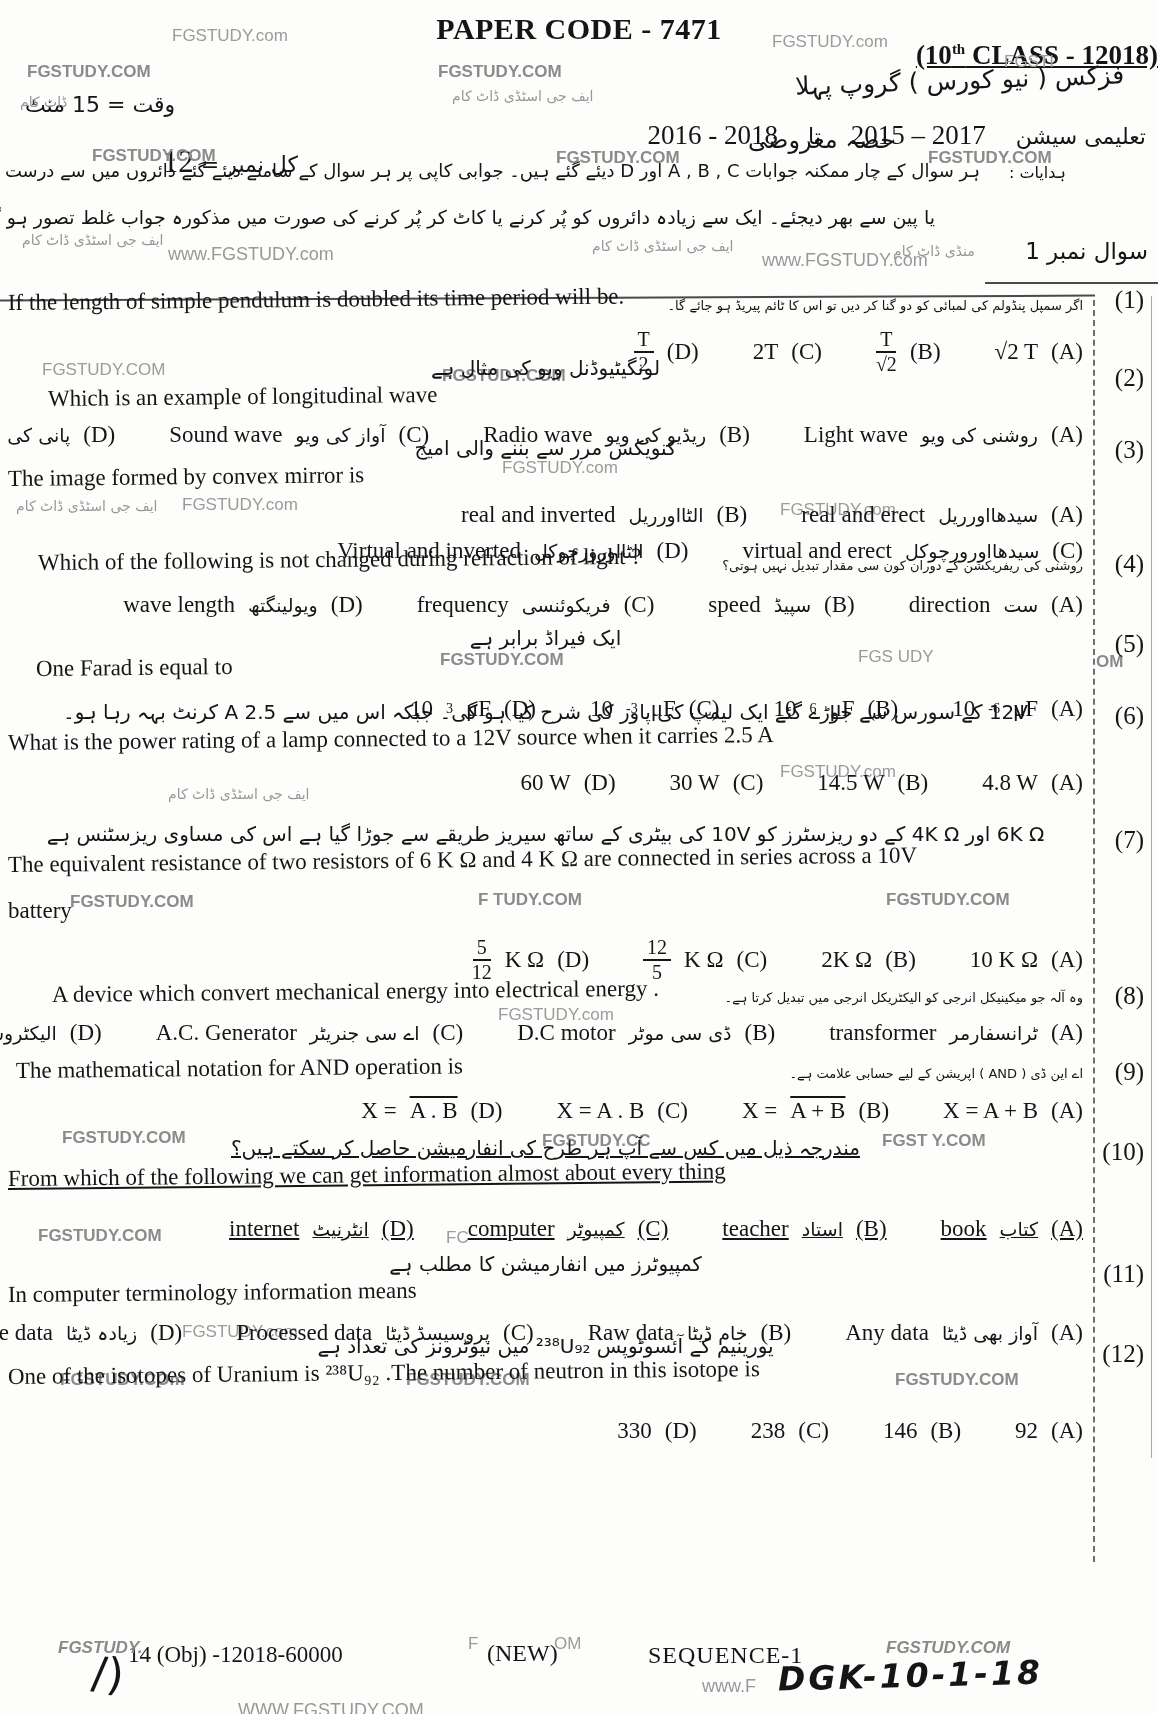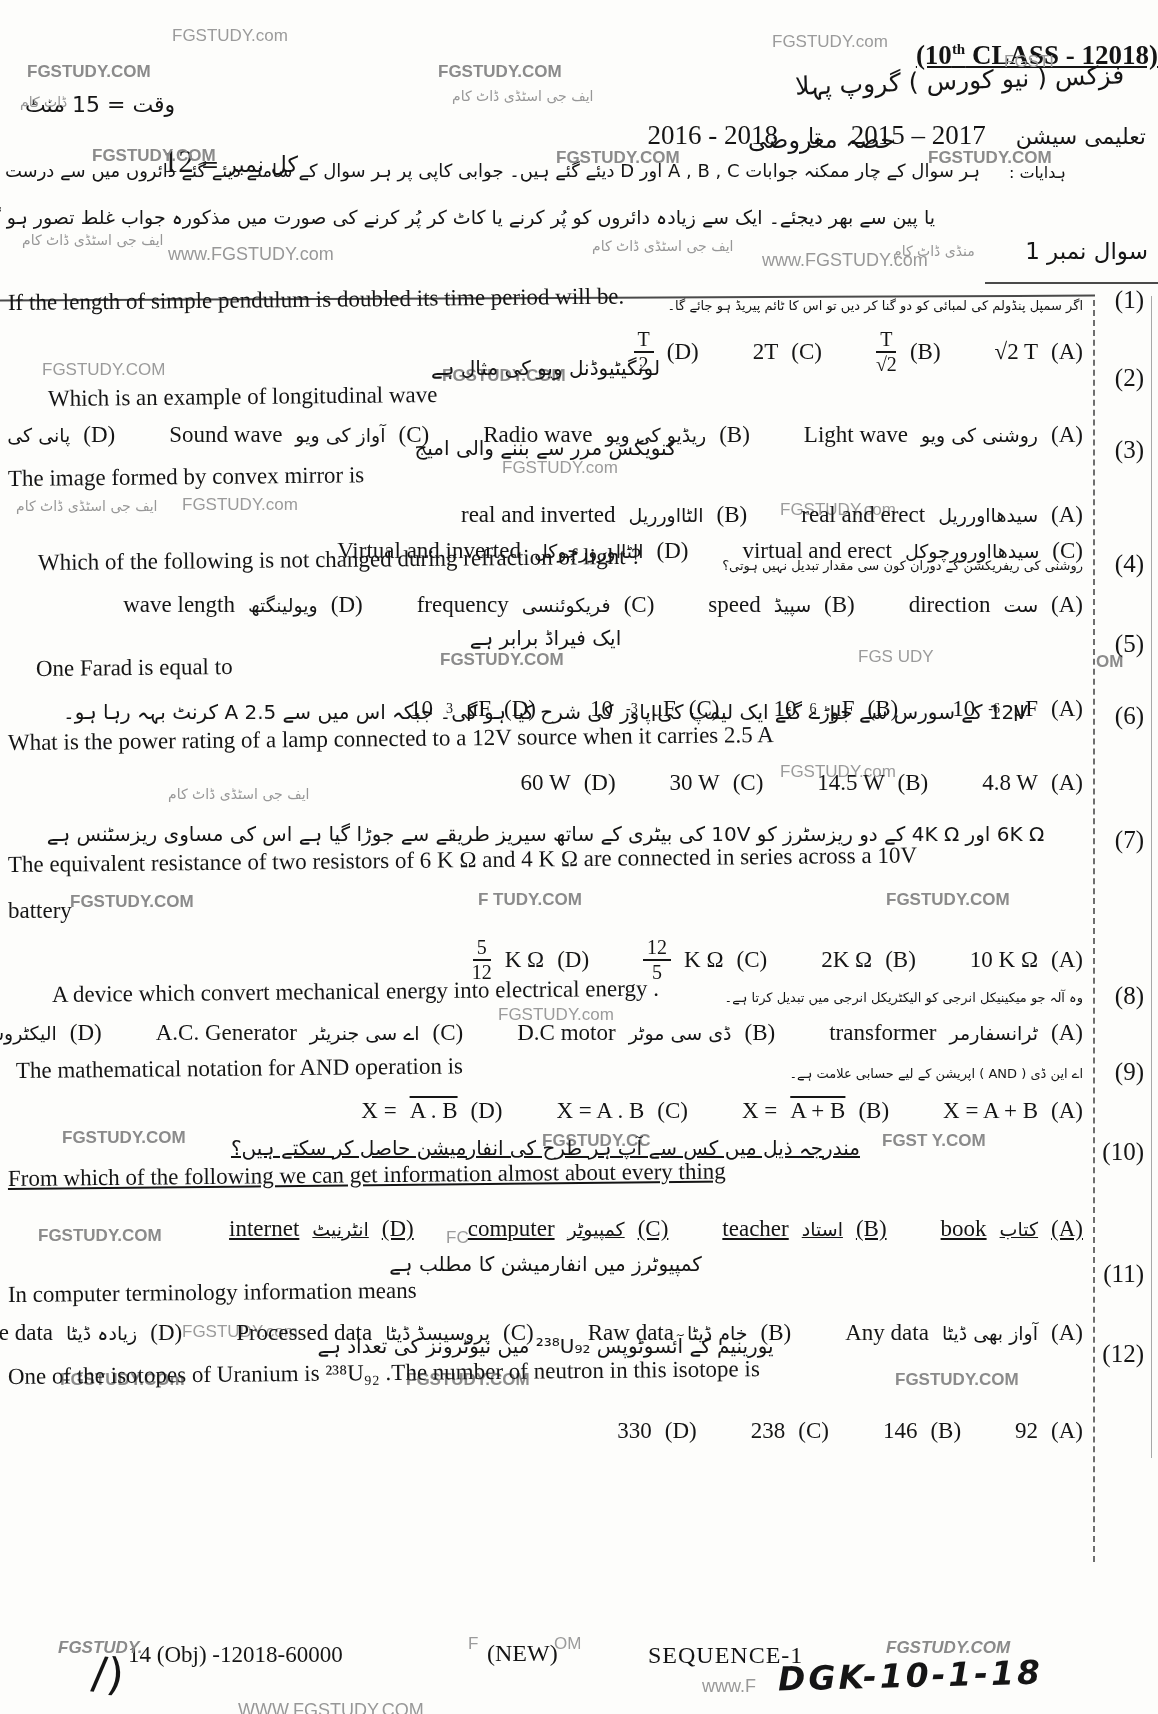--- a/index.html
+++ b/index.html
@@ -55,20 +55,21 @@
   .f-seq{position:absolute;top:1642px;left:648px;font-size:24px;letter-spacing:1px;}
   .f-hand{position:absolute;top:1656px;left:778px;font-family:"DejaVu Sans",sans-serif;font-weight:bold;font-style:italic;
           font-size:33px;letter-spacing:3px;transform:rotate(-1.5deg);}
   .f-mark{position:absolute;top:1648px;left:92px;font-size:44px;font-family:"DejaVu Sans",sans-serif;transform:rotate(6deg);}
 </style>
 </head>
 <body>
 
 <div class="page" id="page">
 
+  <div class="paper-code">PAPER CODE - 7471</div>
   <div class="class-line"><span>(10</span><sup>th</sup><span> CLASS - 12018)</span></div>
   <div class="subject urdu">فزکس ( نیو کورس ) گروپ پہلا</div>
   <div class="session">
     <span>2016 - 2018</span>
     <span class="u urdu">تا</span>
     <span>2015 – 2017</span>
     <span class="u urdu">تعلیمی سیشن</span>
   </div>
   <div class="time urdu">وقت  =  15 منٹ</div>
   <div class="marks urdu"><span>کل نمبر  =</span> <span class="big">12</span></div>

